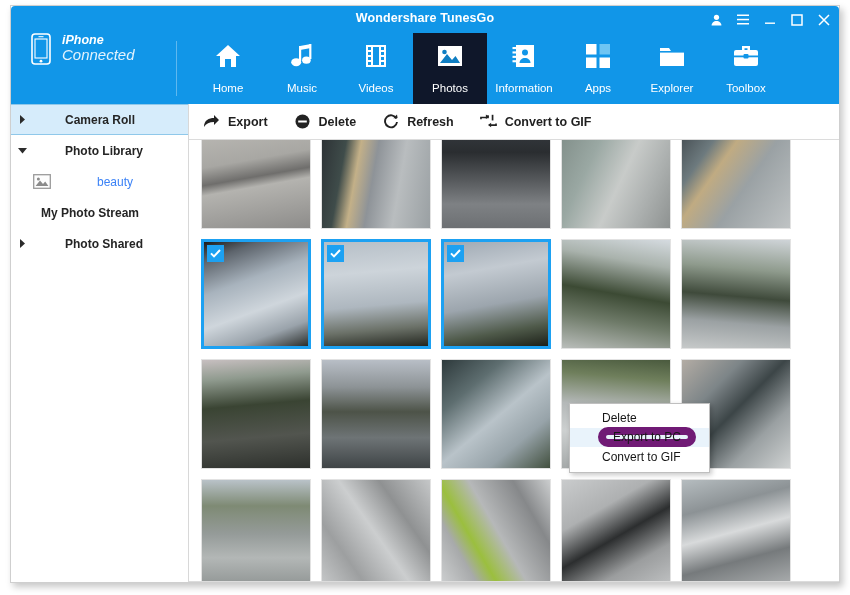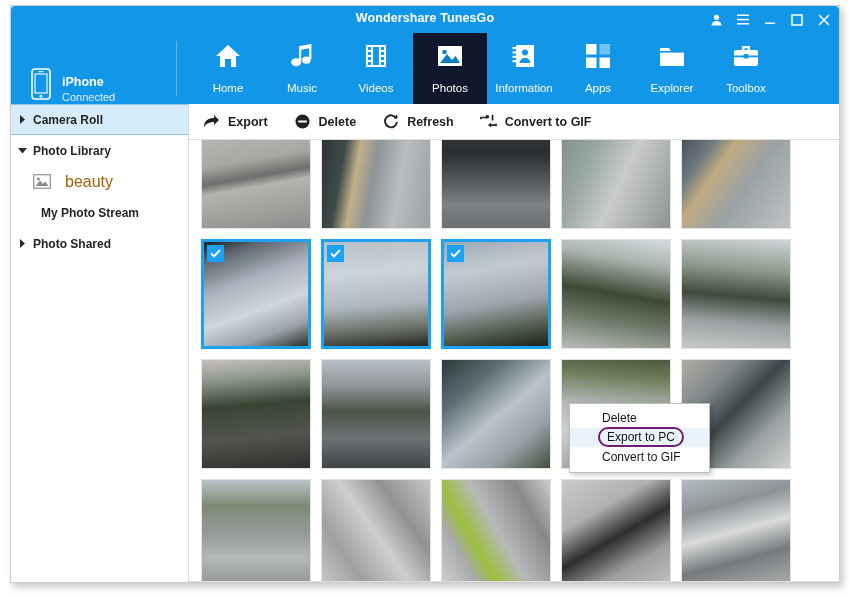--- a/index.html
+++ b/index.html
@@ -60,36 +60,37 @@
   .navbar {
     position: relative;
     height: 71px;
     background: #1196e8;
     display: flex;
     align-items: stretch;
   }
   .device {
     width: 166px;
     display: flex;
-    align-items: flex-end;
+    align-items: flex-start;
     padding-left: 20px;
     box-sizing: border-box;
     gap: 11px;
     position: relative;
+    font-style: italic;
   }
   .device:after {
     content:"";
     position:absolute; right:0; top:8px; bottom:8px;
     width:1px; background: rgba(255,255,255,0.33);
   }
   .device-name {
     color:#ffffff; font-size:12.5px; font-weight:bold; line-height:15px;
   }
   .device-status {
-    color:#e3f3fd; font-size:11px; line-height:14px;
+    color:#e3f3fd; font-size:15px; line-height:14px;
   }
   .nav-items {
     flex: 1;
     display: flex;
     align-items: stretch;
     padding-left: 14px;
   }
   .nav-item {
     width: 74px;
     display: flex;
@@ -122,34 +123,35 @@
   .side-row {
     height: 31px;
     display: flex;
     align-items: center;
     font-size: 12px;
     color: #252525;
     font-weight: bold;
     cursor: pointer;
     position: relative;
     box-sizing: border-box;
+    gap: 32px;
   }
   .side-row.selected {
     background: #d6ecfb;
     border-top: 1px solid #8fc8ea;
     border-bottom: 1px solid #8fc8ea;
   }
   .side-caret {
     width: 22px; display:flex; align-items:center; justify-content:center;
     flex: 0 0 22px;
   }
   .side-caret svg { display:block; }
   .side-label { padding-left: 0px; }
   .side-row.level2 { font-weight: normal; font-size: 12px; padding-left: 22px; }
-  .side-row.level2 .side-label { color:#a16207; font-size:16px; }
+  .side-row.level2 .side-label { color:#3b82f6; font-size:12px; }
   .album-icon {
     width: 18px; height: 15px;
     margin-right: 14px;
     flex: 0 0 18px;
   }
   .side-row.nocaret { padding-left: 30px; }
 
   
   .content {
     flex: 1;
@@ -250,21 +252,21 @@
     cursor: pointer;
     position: relative;
   }
   .ctx-item.highlight { background: #e9f3fb; }
   .ctx-item.highlight .ctx-box {
     position: absolute;
     left: 28px;
     top: -0.5px;
     height: 20px;
     padding: 0 7px;
-    border: 2px solid #701a75;
+    border: 8px solid #701a75;
     border-radius: 10px;
     display: flex; align-items: center;
     box-sizing: border-box;
   }
 </style>
 </head>
 <body>
 
 <div id="app">
   <div class="window">

